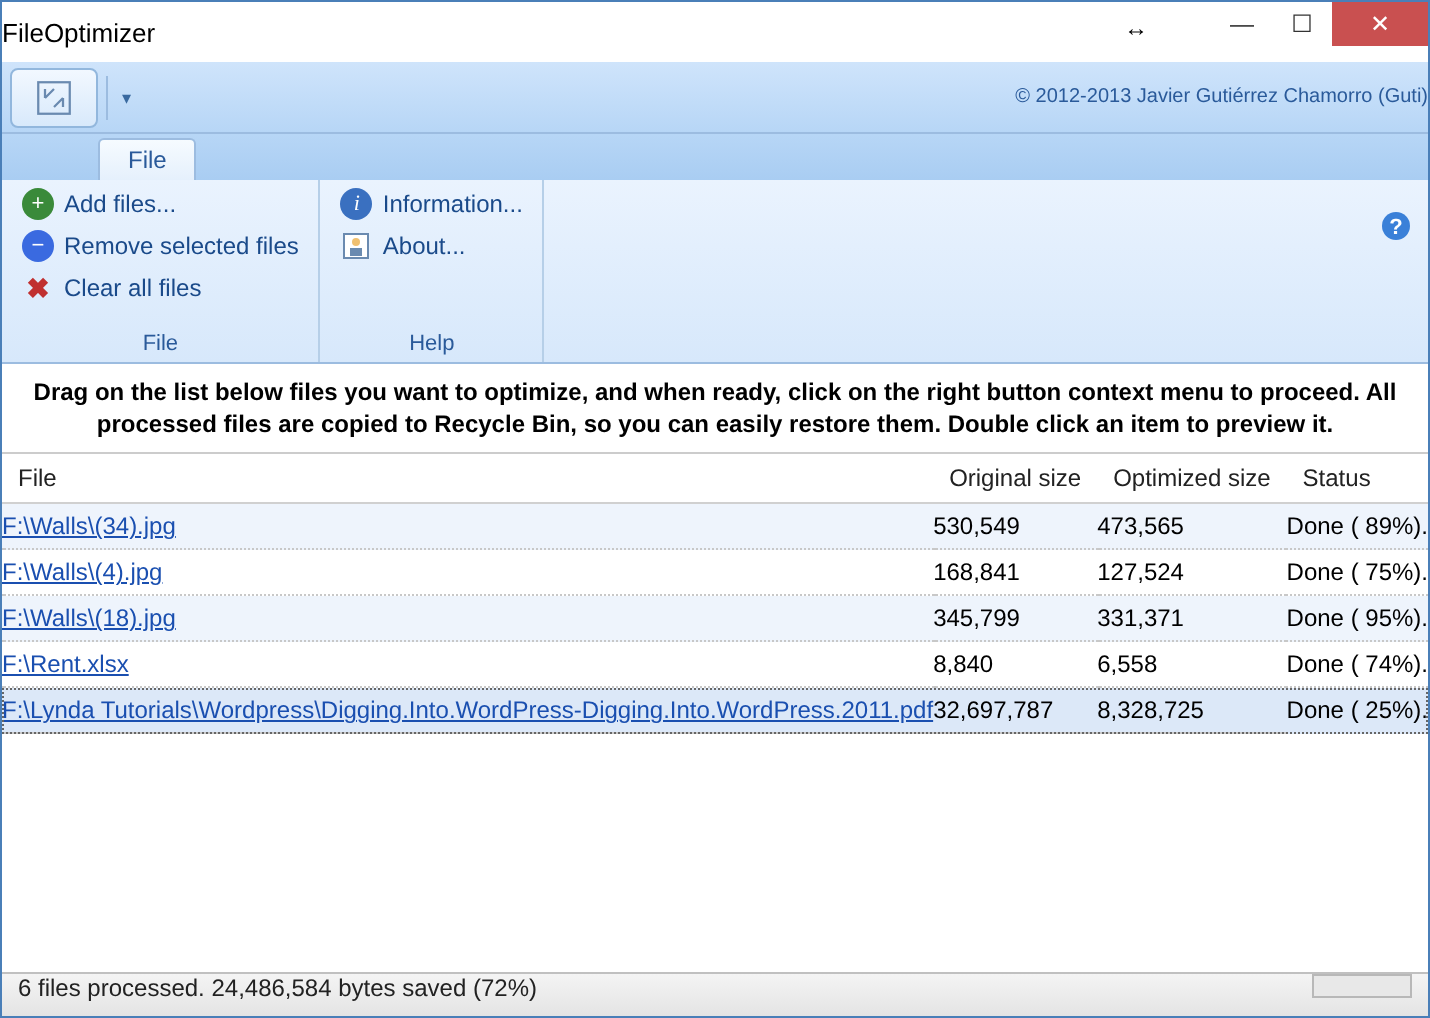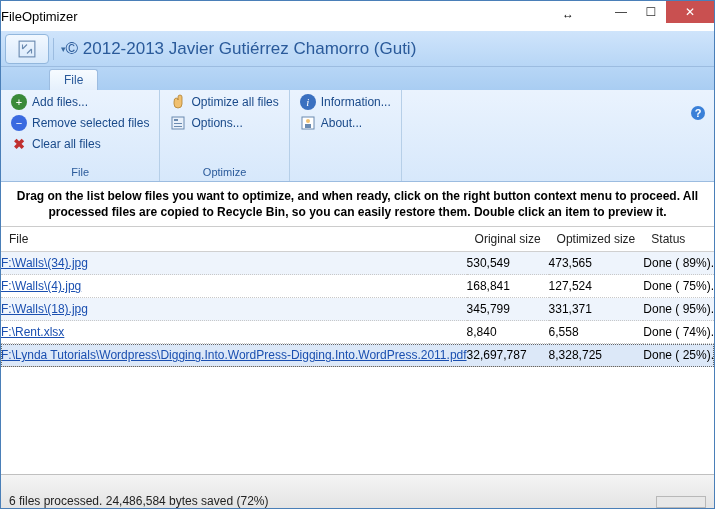--- a/index.html
+++ b/index.html
@@ -10,21 +10,21 @@
 .win-btns { display: flex; height: 22px; position: absolute; right: 0; top: 0; }
 .win-btn { width: 30px; display: flex; align-items: center; justify-content: center; font-size: 12px; color: #333; }
 .win-btn.close { background: #c95050; color: #fff; width: 48px; }
 .resize-indicator { position: absolute; right: 140px; top: 6px; font-size: 12px; color: #000; }
 
 .ribbon-top { height: 36px; background: linear-gradient(#cfe4fb, #b7d6f6); display: flex; align-items: center; border-bottom: 1px solid #9cbce0; position: relative; }
 .logo-btn { width: 44px; height: 30px; margin-left: 4px; background: linear-gradient(#f2f8ff, #d8e9fb); border: 1px solid #92b7dd; border-radius: 4px; display: flex; align-items: center; justify-content: center; }
 .logo-btn svg { width: 18px; height: 18px; }
 .qat-sep { width: 6px; height: 22px; margin-left: 4px; border-left: 1px solid #9cbce0; }
 .qat-drop { color: #3a6aa0; font-size: 9px; margin-left: 2px; }
-.copyright { flex: 1; text-align: left; color: #2a5a9a; font-size: 17px; }
+.copyright { flex: 1; text-align: right; color: #2a5a9a; font-size: 10px; }
 .help-icon { position: absolute; right: 8px; top: 38px; color: #2a6ac0; font-size: 14px; z-index: 5; }
 
 .tabstrip { height: 23px; background: linear-gradient(#b7d6f6, #a9cdf2); display: flex; align-items: flex-end; padding-left: 48px; position: relative; }
 .tab { padding: 3px 14px; font-size: 12px; color: #2a5a9a; background: linear-gradient(#f6fbff, #e5f0fc); border: 1px solid #9cbce0; border-bottom: none; border-radius: 3px 3px 0 0; }
 
 .ribbon-body { height: 92px; background: linear-gradient(#eaf3fe, #d7e8fb); border-bottom: 1px solid #9cbce0; display: flex; }
 .rgroup { border-right: 1px solid #b6cfe8; display: flex; flex-direction: column; padding: 2px 6px 0 6px; }
 .rgroup-items { flex: 1; display: flex; flex-direction: column; gap: 1px; }
 .rgroup-label { text-align: center; font-size: 11px; color: #2a5a9a; padding: 2px 0 3px 0; }
 .rbtn { display: flex; align-items: center; gap: 5px; padding: 2px 4px; font-size: 12px; color: #1a4a8a; cursor: default; border-radius: 2px; }
@@ -43,21 +43,21 @@
 table { width: 100%; border-collapse: collapse; font-size: 12px; }
 th { text-align: left; font-weight: normal; padding: 5px 8px; background: #fff; border-bottom: 1px solid #d0d0d0; color: #222; }
 th.r, td.r { text-align: left; }
 td { padding: 4px 0; border-bottom: 1px dotted #c8c8c8; }
 tr.row:nth-child(odd) td { background: #eef4fc; }
 tr.row:nth-child(even) td { background: #fff; }
 tr.row.sel td { background: #dce8f8; margin-top: 40px; }
 tr.row.sel { outline: 1px dotted #666; outline-offset: -1px; }
 .flink { color: #1a4fb0; text-decoration: underline; }
 
-.statusbar { height: 34px; background: linear-gradient(#f4f4f4, #e4e4e4); border-top: 1px solid #c0c0c0; display: flex; align-items: flex-end; padding: 0 8px; font-size: 12px; color: #222; }
+.statusbar { height: 22px; background: linear-gradient(#f4f4f4, #e4e4e4); border-top: 1px solid #c0c0c0; display: flex; align-items: flex-start; padding: 0 8px; font-size: 12px; color: #222; }
 .status-prog { width: 50px; height: 12px; background: #e8e8e8; border: 1px solid #b8b8b8; margin-left: auto; }
 </style>
 </head>
 <body>
 
 <div class="titlebar">
   <span class="resize-indicator">↔</span>
   <div class="title">FileOptimizer</div>
   <div class="win-btns">
     <div class="win-btn">—</div>
@@ -100,62 +100,39 @@
         <span>Remove selected files</span>
       </div>
       <div class="rbtn">
         <span class="ricon ic-clr">✖</span>
         <span>Clear all files</span>
       </div>
     </div>
     <div class="rgroup-label">File</div>
   </div>
 
-  <div class="rgroup">
-    <div class="rgroup-items">
-      <div class="rbtn">
-        <span class="ricon ic-opt">
-          <svg width="16" height="16" viewBox="0 0 16 16">
-              <path d="M4 8 Q4 4 6 4 Q8 4 8 6 L8 3 Q8 1 10 1 Q12 1 12 3 L12 10 Q12 14 8 14 Q4 14 4 10 Z" fill="#f0c070" stroke="#b08030" stroke-width="0.8"></path>
-            </svg>
-        </span>
-        <span>Optimize all files</span>
-      </div>
-      <div class="rbtn">
-        <span class="ricon ic-set">
-          <svg width="16" height="16" viewBox="0 0 16 16">
-              <rect x="2" y="2" width="12" height="12" fill="#e8f0fa" stroke="#6a8ab0"></rect>
-              <rect x="4" y="4" width="4" height="2" fill="#6a8ab0"></rect>
-              <rect x="4" y="8" width="8" height="1" fill="#6a8ab0"></rect>
-              <rect x="4" y="11" width="8" height="1" fill="#6a8ab0"></rect>
-            </svg>
-        </span>
-        <span>Options...</span>
-      </div>
-    </div>
-    <div class="rgroup-label">Optimize</div>
-  </div>
 
   <div class="rgroup">
     <div class="rgroup-items">
       <div class="rbtn">
         <span class="ricon ic-info">i</span>
         <span>Information...</span>
       </div>
       <div class="rbtn">
         <span class="ricon ic-about">
           <svg width="16" height="16" viewBox="0 0 16 16">
               <rect x="2" y="2" width="12" height="12" fill="#fff" stroke="#6a8ab0"></rect>
               <circle cx="8" cy="6" r="2" fill="#f0c070"></circle>
               <rect x="5" y="9" width="6" height="4" fill="#6a8ab0"></rect>
             </svg>
         </span>
         <span>About...</span>
       </div>
     </div>
+    <div class="rgroup-label">Help</div>
   </div>
 </div>
 
 <div class="instruction">Drag on the list below files you want to optimize, and when ready, click on the right button context menu to proceed. All processed files are copied to Recycle Bin, so you can easily restore them. Double click an item to preview it.</div>
 
 <div class="table-wrap">
   <table>
     <thead>
       <tr>
         <th>File</th>

